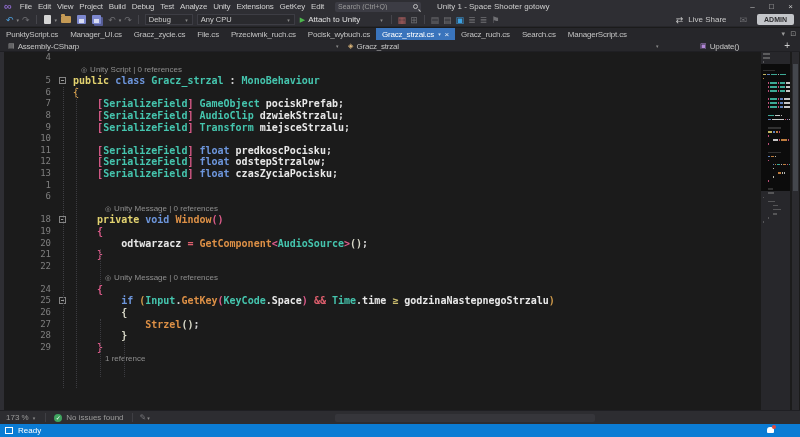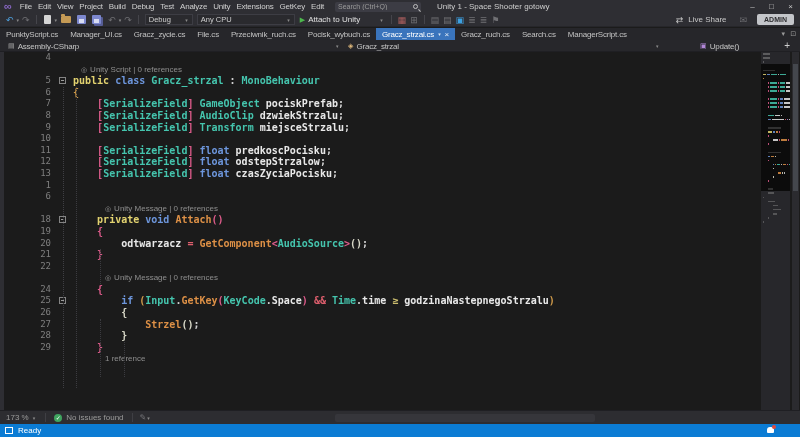--- a/index.html
+++ b/index.html
@@ -239,21 +239,21 @@
         <div class="crow"><span class="ln">7</span><span class="mgn"></span><span>    <span style="color: rgb(220, 91, 138);">[</span><span style="color: rgb(69, 197, 174);">SerializeField</span><span style="color: rgb(220, 91, 138);">] </span><span style="color: rgb(69, 197, 174);">GameObject </span><span style="color: rgb(232, 232, 232);">pociskPrefab</span><span style="color: rgb(207, 207, 207);">;</span></span></div>
         <div class="crow"><span class="ln">8</span><span class="mgn"></span><span>    <span style="color: rgb(220, 91, 138);">[</span><span style="color: rgb(69, 197, 174);">SerializeField</span><span style="color: rgb(220, 91, 138);">] </span><span style="color: rgb(69, 197, 174);">AudioClip </span><span style="color: rgb(232, 232, 232);">dzwiekStrzalu</span><span style="color: rgb(207, 207, 207);">;</span></span></div>
         <div class="crow"><span class="ln">9</span><span class="mgn"></span><span>    <span style="color: rgb(220, 91, 138);">[</span><span style="color: rgb(69, 197, 174);">SerializeField</span><span style="color: rgb(220, 91, 138);">] </span><span style="color: rgb(69, 197, 174);">Transform </span><span style="color: rgb(232, 232, 232);">miejsceStrzalu</span><span style="color: rgb(207, 207, 207);">;</span></span></div>
         <div class="crow"><span class="ln">10</span><span class="mgn"></span><span></span></div>
         <div class="crow"><span class="ln">11</span><span class="mgn"></span><span>    <span style="color: rgb(220, 91, 138);">[</span><span style="color: rgb(69, 197, 174);">SerializeField</span><span style="color: rgb(220, 91, 138);">] </span><span style="color: rgb(109, 150, 220);">float </span><span style="color: rgb(232, 232, 232);">predkoscPocisku</span><span style="color: rgb(207, 207, 207);">;</span></span></div>
         <div class="crow"><span class="ln">12</span><span class="mgn"></span><span>    <span style="color: rgb(220, 91, 138);">[</span><span style="color: rgb(69, 197, 174);">SerializeField</span><span style="color: rgb(220, 91, 138);">] </span><span style="color: rgb(109, 150, 220);">float </span><span style="color: rgb(232, 232, 232);">odstepStrzalow</span><span style="color: rgb(207, 207, 207);">;</span></span></div>
         <div class="crow"><span class="ln">13</span><span class="mgn"></span><span>    <span style="color: rgb(220, 91, 138);">[</span><span style="color: rgb(69, 197, 174);">SerializeField</span><span style="color: rgb(220, 91, 138);">] </span><span style="color: rgb(109, 150, 220);">float </span><span style="color: rgb(232, 232, 232);">czasZyciaPocisku</span><span style="color: rgb(207, 207, 207);">;</span></span></div>
         <div class="crow"><span class="ln">1</span><span class="mgn"></span><span></span></div>
         <div class="crow"><span class="ln">6</span><span class="mgn"></span><span></span></div>
         <div class="crow lensrow"><span class="ln"></span><span class="mgn"></span><span style="padding-left: 32px;"><span class="ico">◎</span><span>Unity Message | 0 references</span></span></div>
-        <div class="crow"><span class="ln">18</span><span class="mgn"><span class="foldbox"></span></span><span>    <span style="color: rgb(227, 211, 112);">private </span><span style="color: rgb(109, 150, 220);">void </span><span style="color: rgb(221, 144, 70);">Attach</span><span style="color: rgb(220, 91, 138);">()</span></span></div>
+        <div class="crow"><span class="ln">18</span><span class="mgn"><span class="foldbox"></span></span><span>    <span style="color: rgb(227, 211, 112);">private </span><span style="color: rgb(109, 150, 220);">void </span><span style="color: rgb(221, 144, 70);">Window</span><span style="color: rgb(220, 91, 138);">()</span></span></div>
         <div class="crow"><span class="ln">19</span><span class="mgn"></span><span>    <span style="color: rgb(220, 91, 138);">{</span></span></div>
         <div class="crow"><span class="ln">20</span><span class="mgn"></span><span>        <span style="color: rgb(232, 232, 232);">odtwarzacz </span><span style="color: rgb(223, 95, 110);">= </span><span style="color: rgb(221, 144, 70);">GetComponent</span><span style="color: rgb(220, 91, 138);">&lt;</span><span style="color: rgb(69, 197, 174);">AudioSource</span><span style="color: rgb(220, 91, 138);">&gt;</span><span style="color: rgb(217, 217, 200);">()</span><span style="color: rgb(207, 207, 207);">;</span></span></div>
         <div class="crow"><span class="ln">21</span><span class="mgn"></span><span>    <span style="color: rgb(220, 91, 138);">}</span></span></div>
         <div class="crow"><span class="ln">22</span><span class="mgn"></span><span></span></div>
         <div class="crow lensrow"><span class="ln"></span><span class="mgn"></span><span style="padding-left: 32px;"><span class="ico">◎</span><span>Unity Message | 0 references</span></span></div>
         <div class="crow"><span class="ln">24</span><span class="mgn"></span><span>    <span style="color: rgb(220, 91, 138);">{</span></span></div>
         <div class="crow"><span class="ln">25</span><span class="mgn"><span class="foldbox"></span></span><span>        <span style="color: rgb(109, 150, 220);">if </span><span style="color: rgb(207, 154, 74);">(</span><span style="color: rgb(69, 197, 174);">Input</span><span style="color: rgb(207, 207, 207);">.</span><span style="color: rgb(221, 144, 70);">GetKey</span><span style="color: rgb(220, 91, 138);">(</span><span style="color: rgb(69, 197, 174);">KeyCode</span><span style="color: rgb(207, 207, 207);">.</span><span style="color: rgb(232, 232, 232);">Space</span><span style="color: rgb(220, 91, 138);">)</span><span style="color: rgb(223, 95, 110);"> &amp;&amp; </span><span style="color: rgb(69, 197, 174);">Time</span><span style="color: rgb(207, 207, 207);">.</span><span style="color: rgb(232, 232, 232);">time </span><span style="color: rgb(203, 189, 110);">≥ </span><span style="color: rgb(232, 232, 232);">godzinaNastepnegoStrzalu</span><span style="color: rgb(207, 154, 74);">)</span></span></div>
         <div class="crow"><span class="ln">26</span><span class="mgn"></span><span>        <span style="color: rgb(217, 217, 200);">{</span></span></div>
         <div class="crow"><span class="ln">27</span><span class="mgn"></span><span>            <span style="color: rgb(221, 144, 70);">Strzel</span><span style="color: rgb(217, 217, 200);">()</span><span style="color: rgb(207, 207, 207);">;</span></span></div>
         <div class="crow"><span class="ln">28</span><span class="mgn"></span><span>        <span style="color: rgb(217, 217, 200);">}</span></span></div>

